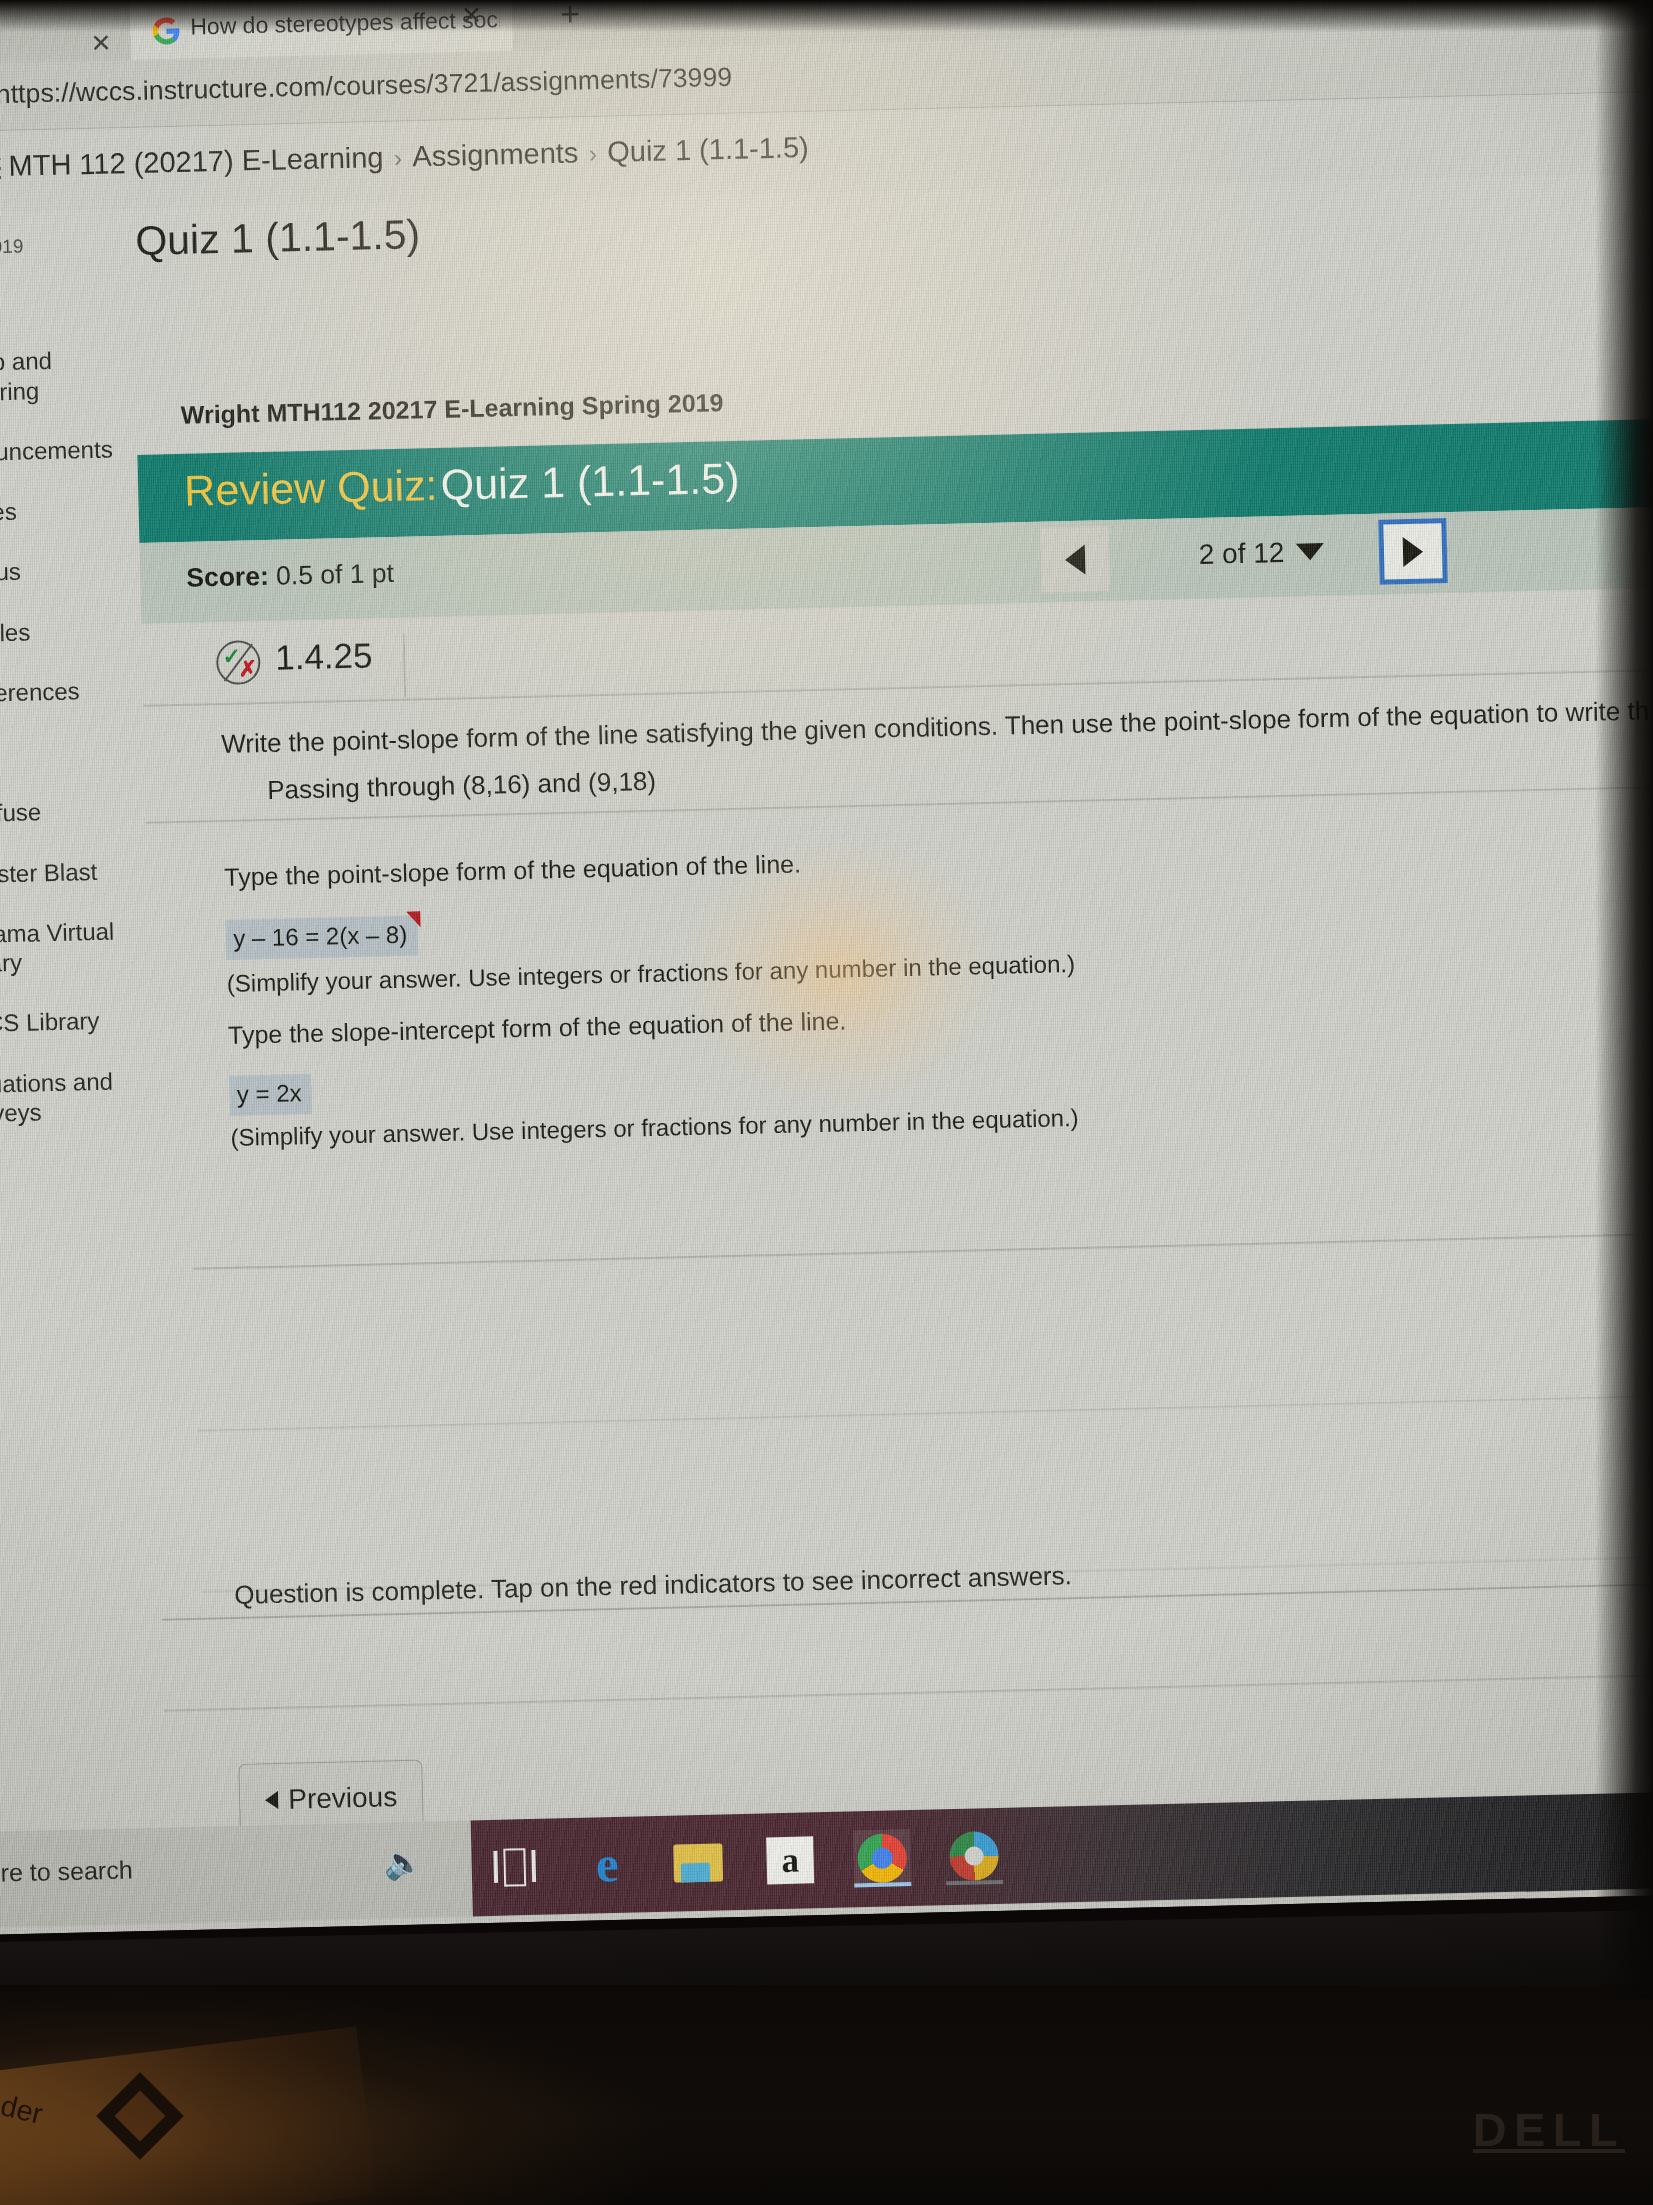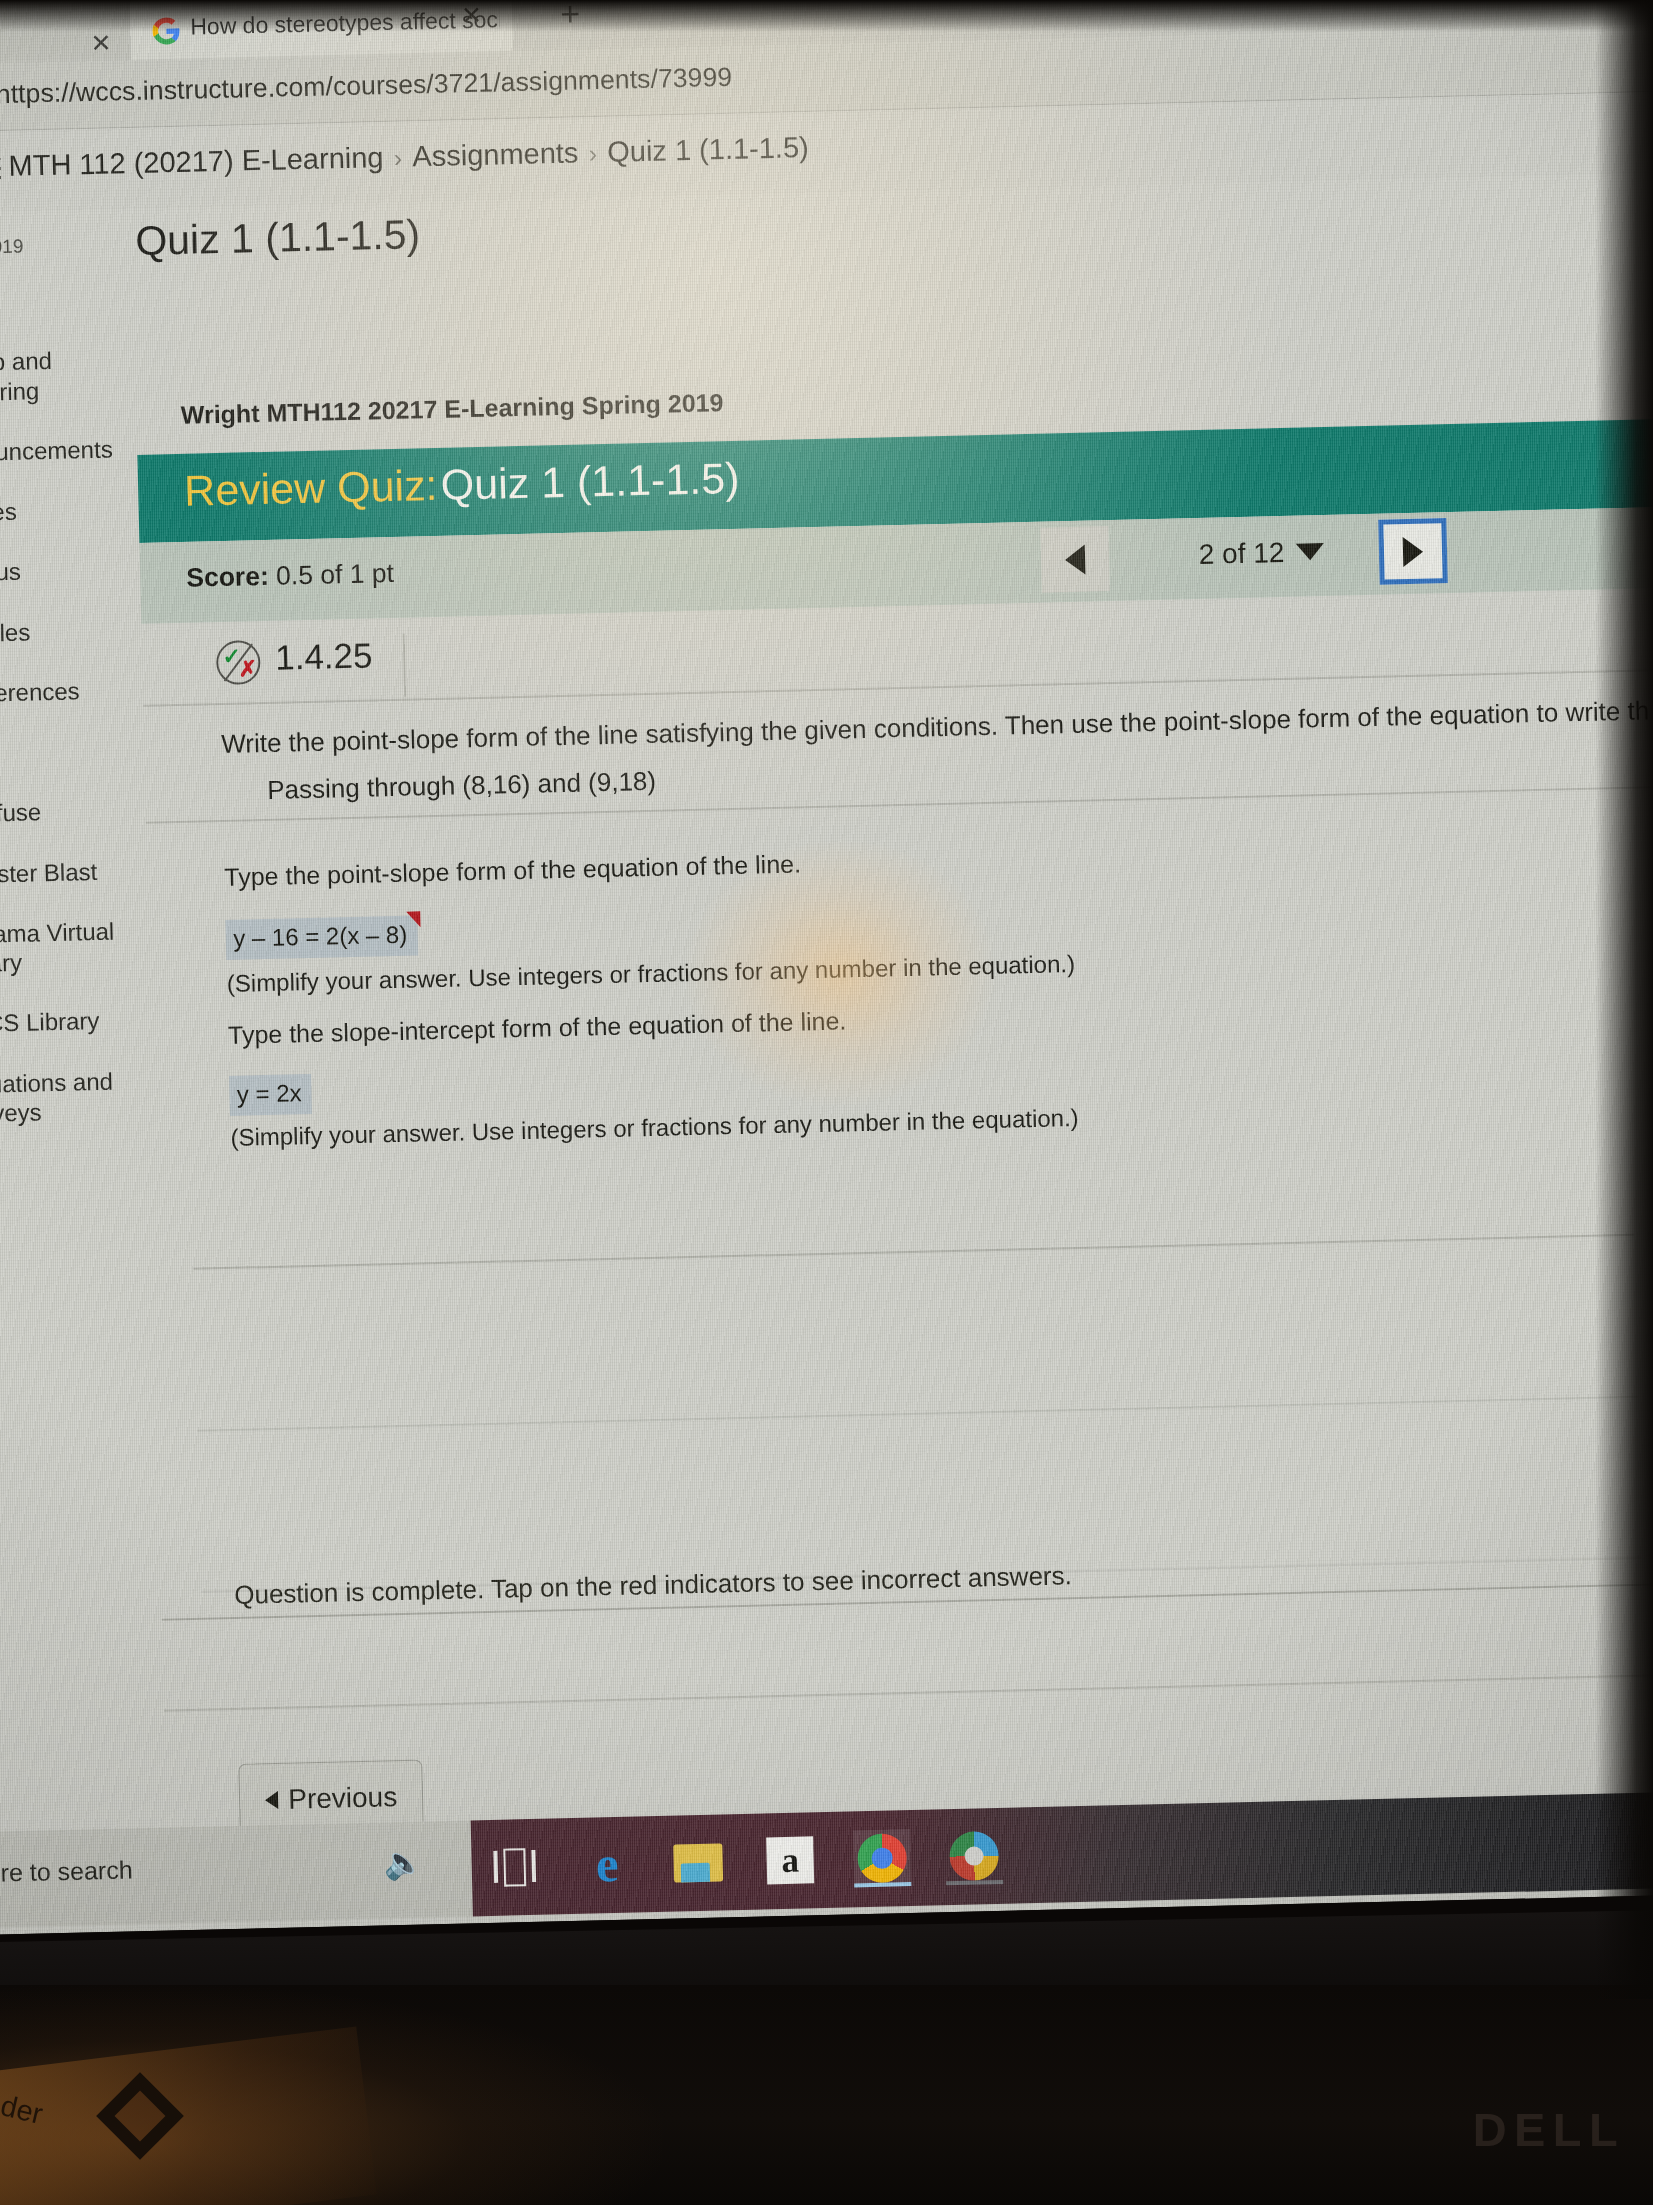--- a/index.html
+++ b/index.html
@@ -268,21 +268,21 @@
     font-size: 29px; color: rgba(20,12,6,.85);
     transform: rotate(200deg);
   }
   .desk-diamond {
     position: absolute; left: 109px; top: 2085px; width: 62px; height: 62px;
     border: 13.2px solid rgba(18,12,8,.9); transform: rotate(45deg);
     background: rgba(56,32,14,.35);
   }
   .desk-brand {
     position: absolute; right: 29px; top: 2102px;
-    font-size: 47px; letter-spacing: 7.4px; color: rgba(70,58,52,.45); font-weight: bold;
+    font-size: 47px; letter-spacing: 7.4px; color: rgba(70,58,52,.45); font-weight: bold; text-decoration: underline;
   }
   .desk-glow {
     position: absolute; left: 0; top: 1985px; width: 662px; height: 221px;
     background: radial-gradient(ellipse at 20% 70%, rgba(196,120,46,.35) 0%, rgba(120,70,26,.12) 45%, rgba(0,0,0,0) 72%);
   }
   .monitor-right-dark {
     position: absolute; right: 0; top: 0; width: 59px; height: 1999px;
     background: linear-gradient(90deg, rgba(0,0,0,0) 0%, rgba(10,8,6,.85) 70%, #0a0806 100%);
   }
   .monitor-top-dark {

